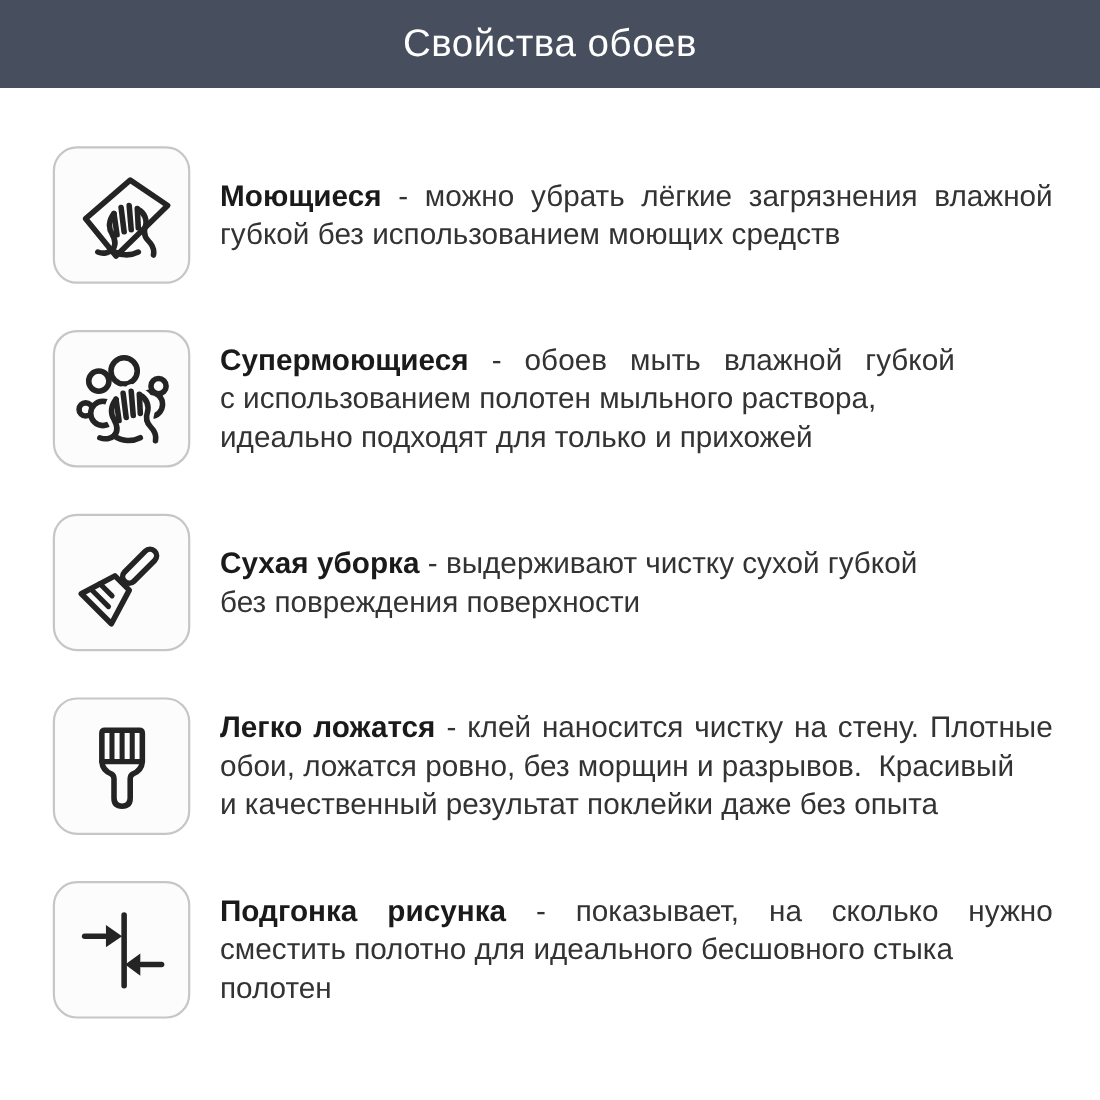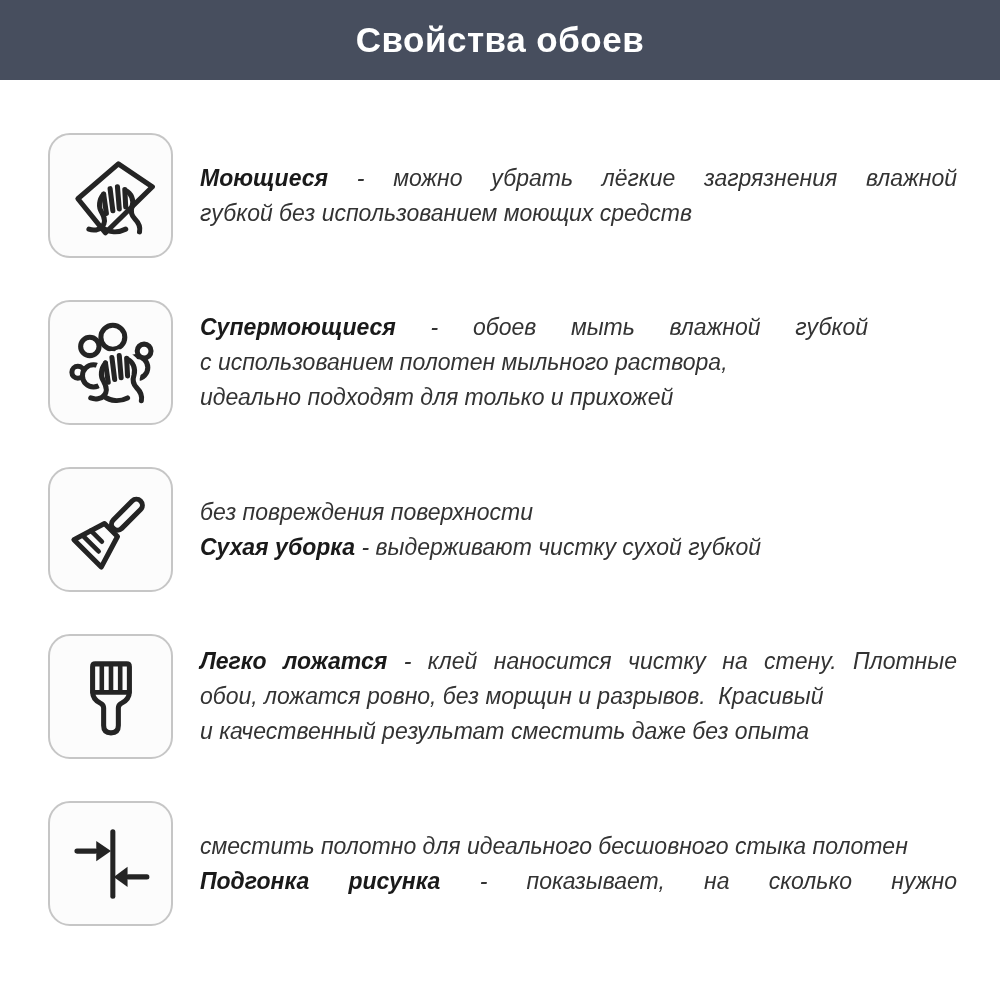--- a/index.html
+++ b/index.html
@@ -1,27 +1,27 @@
 <!DOCTYPE html>
 <html><head>
 <meta charset="utf-8">
 <style>
   * { margin:0; padding:0; box-sizing:border-box; }
   html,body { width:1000px; height:1000px; background:#ffffff;
               font-family:"Liberation Sans", sans-serif; overflow:hidden; }
   .header { height:80px; background:#474E5E; display:flex;
             align-items:center; justify-content:center; }
-  .header h1 { color:#ffffff; font-size:35px; font-weight:bold; letter-spacing:0.5px; }
+  .header h1 { color:#ffffff; font-size:35px; font-weight:normal; letter-spacing:0.5px; }
   .content { padding:53px 43px 0 48px; }
   .row { display:flex; align-items:center; margin-bottom:42px; }
   .iconbox { width:125px; height:125px; flex:0 0 auto;
              border:2.5px solid #C6C6C6; border-radius:22px; background:#FCFCFC;
              display:flex; align-items:center; justify-content:center; }
   .iconbox svg { display:block; }
-  .desc { margin-left:27px; width:757px; font-size:23px; line-height:35px; color:#333333;font-style:italic; }
+  .desc { margin-left:27px; width:757px; font-size:27px; line-height:35px; color:#333333; }
   .row:nth-child(2) .desc { width:668px; }
   .line { display:block; }
   .line.stretch { text-align:justify; text-align-last:justify; }
   .term { font-weight:bold; color:#1A1A1A; }
   .stroke { fill:none; stroke:#242424; stroke-width:5.5;
             stroke-linecap:round; stroke-linejoin:round; }
   .thin  { stroke-width:5; }
   .halo  { fill:none; stroke:#FCFCFC; stroke-width:14;
            stroke-linecap:round; stroke-linejoin:round; }
   .fillicon { fill:#242424; stroke:none; }
@@ -110,26 +110,26 @@
         <svg width="92" height="92" viewBox="0 0 100 100">
           <g transform="rotate(45 50 50)">
             <rect class="stroke" x="44" y="5" width="13" height="42" rx="6.5"></rect>
             <path class="stroke" d="M40 50 L60 50 L71 86 L29 86 Z"></path>
             <path class="stroke thin" d="M35 66 L52 66"></path>
             <path class="stroke thin" d="M33 76 L57 76"></path>
           </g>
         </svg>
       </div>
       <p class="desc">
-        <span class="line">без повреждения поверхности</span>
         <span class="line first">
           <b class="term">Сухая уборка</b>
           <span class="dash">-</span>
           <span>выдерживают чистку сухой губкой</span>
         </span>
+        <span class="line">без повреждения поверхности</span>
       </p>
     </section>
 
     <section class="row">
       <div class="iconbox">
         <svg width="92" height="92" viewBox="0 0 100 100">
           <g>
             <path class="stroke" d="M33 14 H67 Q70 14 70 17 V44 Q70 53 61 57 Q58 58.5 58 62 V81 Q58 89 50 89 Q42 89 42 81 V62 Q42 58.5 39 57 Q30 53 30 44 V17 Q30 14 33 14 Z"></path>
             <path class="stroke thin" d="M30 45 H70"></path>
             <path class="stroke thin" d="M40 15 V44"></path>
@@ -138,42 +138,42 @@
           </g>
         </svg>
       </div>
       <p class="desc">
         <span class="line first stretch">
           <b class="term">Легко ложатся</b>
           <span class="dash">-</span>
           <span>клей наносится чистку на стену. Плотные</span>
         </span>
         <span class="line">обои, ложатся ровно, без морщин и разрывов.&nbsp; Красивый</span>
-        <span class="line">и качественный результат сместить даже без опыта</span>
+        <span class="line">и качественный результат поклейки даже без опыта</span>
       </p>
     </section>
 
     <section class="row">
       <div class="iconbox">
         <svg width="92" height="92" viewBox="0 0 100 100">
           <path class="stroke" d="M52 15 V85"></path>
           <g>
             <path class="stroke" d="M13 36 H33"></path>
             <polygon class="fillicon" points="34,25 34,47 50,36"></polygon>
           </g>
           <g>
             <path class="stroke" d="M89 64 H69"></path>
             <polygon class="fillicon" points="68,53 68,75 53,64"></polygon>
           </g>
         </svg>
       </div>
       <p class="desc">
-        <span class="line">сместить полотно для идеального бесшовного стыка полотен</span>
         <span class="line first stretch">
           <b class="term">Подгонка рисунка</b>
           <span class="dash">-</span>
           <span>показывает, на сколько нужно</span>
         </span>
+        <span class="line">сместить полотно для идеального бесшовного стыка полотен</span>
       </p>
     </section>
 
   </main>
 </div>
 
 </body></html>

